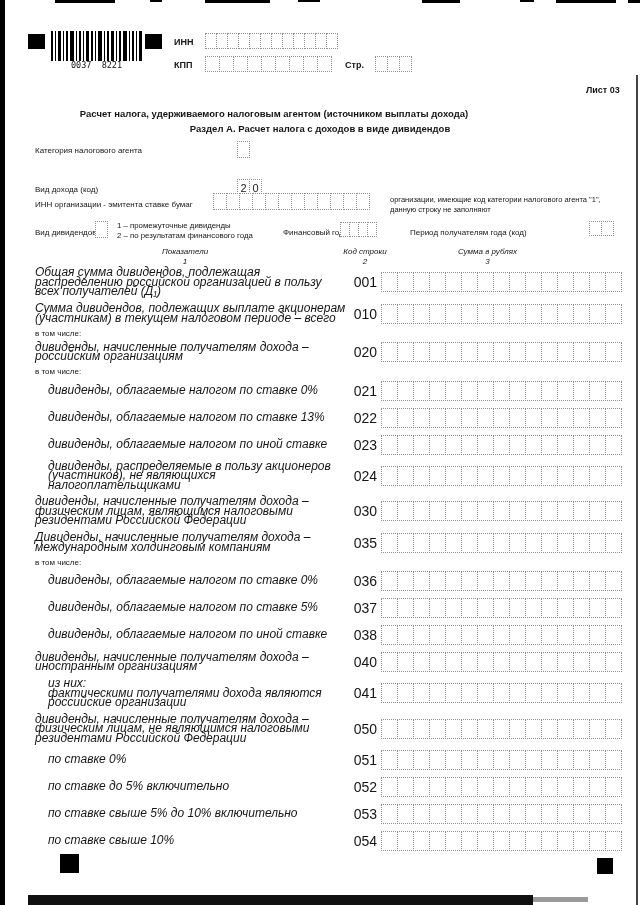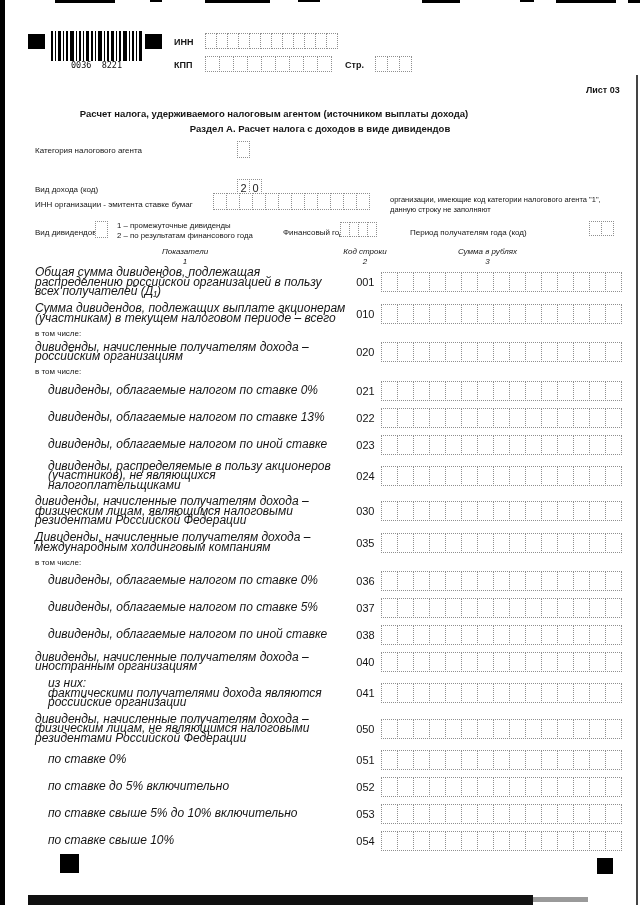--- a/index.html
+++ b/index.html
@@ -32,21 +32,21 @@
 
   .lbl8{font-size:8px;line-height:9.5px;}
   .lbl9{font-size:9px;}
   .opt{font-size:7.3px;line-height:9.5px;white-space:nowrap;}
 
   
   .tbl{position:absolute;left:35px;top:268px;width:598px;display:flex;flex-direction:column;}
   .row{display:flex;align-items:center;margin-bottom:7px;}
   .row .left{width:322px;font-size:12px;line-height:9.5px;padding-right:4px;box-sizing:border-box;font-style:italic;}
   .row .left.ind{padding-left:13px;}
-  .row .code{width:32px;text-align:center;font-size:11px;}
+  .row .code{width:32px;text-align:center;font-size:14px;}
   .row .fld{width:258px;}
   .note{width:322px;font-size:8px;line-height:9.5px;margin:-2px 0 4px 0;box-sizing:border-box;}
   .note.ind{padding-left:10px;}
   .pre-line{display:block;padding-left:0;}
 </style>
 </head>
 <body>
 
 <div class="page">
 
@@ -89,21 +89,21 @@
           <rect x="68" y="0" width="2" height="30"></rect>
         <rect x="72" y="0" width="4" height="30"></rect>
           <rect x="78" y="0" width="1" height="30"></rect>
         <rect x="81" y="0" width="2" height="30"></rect>
           <rect x="85" y="0" width="1" height="30"></rect>
         <rect x="88" y="0" width="3" height="30"></rect>
       </g>
     </svg>
   </div>
   <div class="abs" style="left:51px;top:60px;width:91px;text-align:center;font-family:'DejaVu Sans Mono',monospace;font-size:8.5px;">
-    <span>0036</span>&nbsp;&nbsp;<span>8221</span>
+    <span>0037</span>&nbsp;&nbsp;<span>8221</span>
   </div>
   <div class="mark" style="left:145px;top:34px;width:17px;height:15px;"></div>
 
   <div class="abs bold lbl9" style="left:174px;top:37px;">ИНН</div>
   <div class="abs cellgroup c-inn" style="left:205px;top:33px;">
       <span class="cell"></span>
       <span class="cell"></span>
       <span class="cell"></span>
       <span class="cell"></span>
       <span class="cell"></span>

